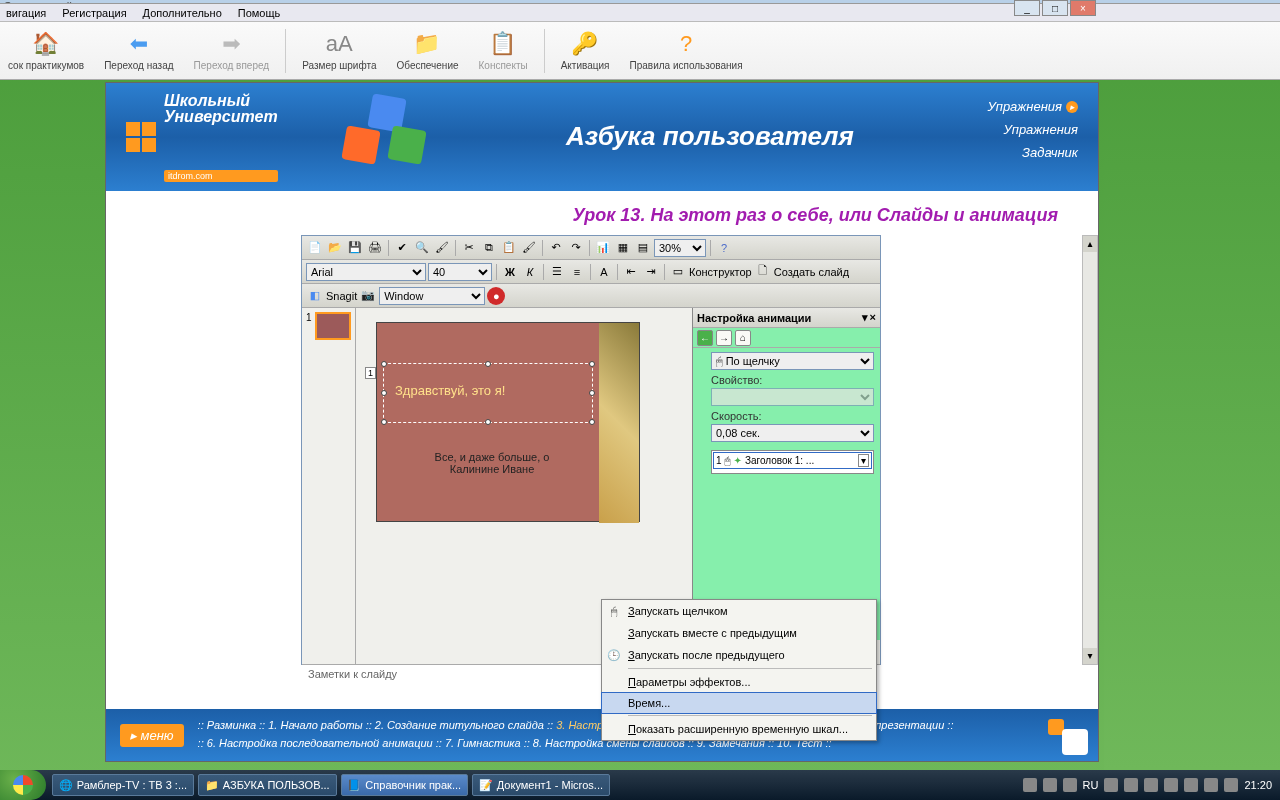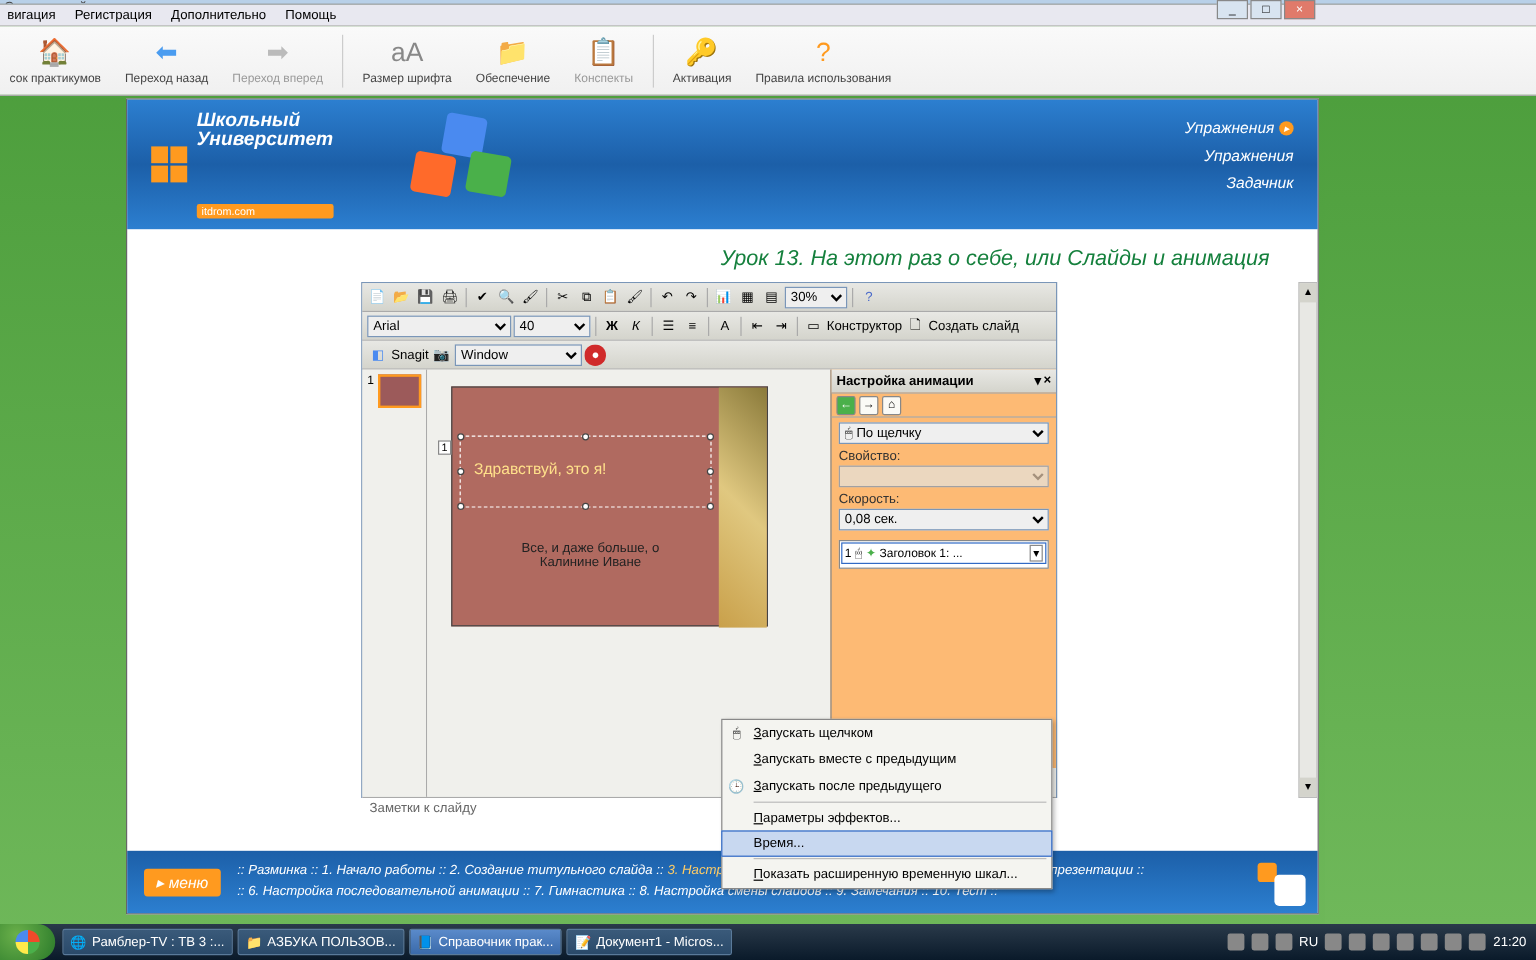--- a/index.html
+++ b/index.html
@@ -16,46 +16,46 @@
 .banner-logo { display: flex; align-items: center; gap: 8px; }
 .banner-logo .sq { display: grid; grid-template: repeat(2,14px)/repeat(2,14px); gap: 2px; }
 .banner-logo .sq div { background: #ff9a1f; }
 .banner-logo .txt { font-size: 16px; font-style: italic; font-weight: bold; line-height: 1; }
 .banner-logo .sub { font-size: 9px; background: #ff9a1f; padding: 1px 4px; border-radius: 2px; margin-top: 45px; }
 .banner-cubes { margin-left: 60px; width: 100px; height: 90px; position: relative; }
 .cube { position: absolute; width: 34px; height: 34px; border-radius: 4px; transform: rotate(10deg); }
 .banner-title { position: absolute; left: 460px; top: 38px; font-size: 26px; font-style: italic; font-weight: bold; color: #fff; }
 .banner-links { position: absolute; right: 20px; top: 16px; display: flex; flex-direction: column; gap: 8px; font-size: 13px; font-style: italic; color: #fff; align-items: flex-end; }
 .banner-links div { display: flex; align-items: center; gap: 4px; }
-.lesson-title { color: #15803d; font-size: 18px; font-style: italic; font-weight: normal; padding: 14px 0 8px 0; text-align: right; padding-right: 40px; }
+.lesson-title { color: #a21caf; font-size: 18px; font-style: italic; font-weight: bold; padding: 14px 0 8px 0; text-align: right; padding-right: 40px; }
 .ppt { position: absolute; left: 195px; top: 152px; width: 580px; height: 430px; border: 1px solid #7a96b8; background: #f0f0ec; }
 .ppt-tb { height: 24px; background: linear-gradient(#e8e8e4,#d4d4cc); border-bottom: 1px solid #aaa; display: flex; align-items: center; padding: 0 4px; gap: 2px; font-size: 11px; }
 .ppt-tb .ti { width: 18px; height: 18px; border: 1px solid transparent; display: flex; align-items: center; justify-content: center; font-size: 11px; cursor: pointer; }
 .ppt-tb .sep { width: 1px; height: 16px; background: #aaa; margin: 0 2px; }
 .ppt-tb select, .ppt-tb input { font-size: 11px; height: 18px; border: 1px solid #7a96b8; }
 .ppt-body { display: flex; height: calc(100% - 72px); }
 .ppt-thumbs { width: 54px; border-right: 1px solid #aaa; padding: 4px; background: #f0f0ec; }
 .ppt-thumbs .th { display: flex; gap: 3px; align-items: flex-start; }
 .ppt-thumbs .th-n { font-size: 10px; }
 .ppt-thumbs .th-s { width: 36px; height: 28px; background: #9c5a5a; border: 2px solid #ff9a1f; }
 .ppt-slide-area { flex: 1; background: #f0f0ec; padding: 14px 20px; position: relative; }
 .ppt-slide { width: 264px; height: 200px; background: #b06a60; border: 1px solid #444; position: relative; }
 .ppt-slide .side-img { position: absolute; right: 0; top: 0; width: 40px; height: 200px; background: linear-gradient(45deg,#c9a04a,#e0c880,#8a7a3a); }
 .ppt-slide .sel { position: absolute; left: 6px; top: 40px; width: 210px; height: 60px; border: 1px dashed #fff; }
 .ppt-slide .sel .h { position: absolute; width: 6px; height: 6px; background: #fff; border: 1px solid #444; border-radius: 50%; }
 .ppt-slide .tnum { position: absolute; left: -12px; top: 44px; background: #fff; border: 1px solid #888; font-size: 9px; padding: 0 2px; }
 .ppt-slide .txt1 { position: absolute; left: 18px; top: 60px; color: #ffe08a; font-size: 13px; }
 .ppt-slide .txt2 { position: absolute; left: 40px; top: 128px; color: #222; font-size: 11px; text-align: center; width: 150px; }
 .ppt-notes { height: 24px; border-top: 1px solid #aaa; padding: 3px 6px; font-size: 11px; color: #666; background: #fff; }
-.task-pane { position: absolute; right: 0; top: 72px; width: 188px; bottom: 24px; background: #fdba74; border-left: 1px solid #888; }
+.task-pane { position: absolute; right: 0; top: 72px; width: 188px; bottom: 24px; background: #86efac; border-left: 1px solid #888; }
 .tp-head { height: 20px; background: linear-gradient(#e8e8e4,#d4d4cc); border-bottom: 1px solid #aaa; display: flex; align-items: center; padding: 0 4px; font-size: 11px; font-weight: bold; }
 .tp-head .cls { margin-left: auto; display: flex; gap: 2px; }
 .tp-nav { height: 20px; border-bottom: 1px solid #aaa; display: flex; align-items: center; padding: 0 4px; gap: 3px; }
 .tp-nav .nb { width: 16px; height: 16px; border: 1px solid #888; background: #fafaf6; border-radius: 2px; display: flex; align-items: center; justify-content: center; font-size: 10px; }
-.tp-body { padding: 4px 6px; font-size: 11px; }
+.tp-body { padding: 4px 6px; font-size: 11px; margin-left: 12px; }
 .tp-body label { display: block; margin: 4px 0 2px; color: #333; }
 .tp-body select, .tp-body input { width: 100%; font-size: 11px; height: 18px; border: 1px solid #7a96b8; }
 .tp-list { margin-top: 8px; border: 1px solid #888; background: #fff; height: 24px; padding: 1px; }
 .tp-list-row { display: flex; align-items: center; gap: 3px; font-size: 10px; border: 1px solid #316ac5; background: #fff; padding: 1px 2px; }
 .context-menu { position: absolute; left: 495px; top: 516px; width: 276px; background: #f4f4f0; border: 1px solid #888; box-shadow: 2px 2px 4px rgba(0,0,0,.3); z-index: 10; }
 .context-menu .cm-row { display: flex; align-items: center; height: 22px; padding: 0 6px 0 26px; font-size: 11px; position: relative; cursor: default; }
 .context-menu .cm-row .cmi { position: absolute; left: 4px; width: 16px; height: 16px; display: flex; align-items: center; justify-content: center; font-size: 11px; }
 .context-menu .cm-row.hl { background: #c8d8f0; border: 1px solid #316ac5; margin: -1px; }
 .context-menu .cm-sep { height: 1px; background: #bbb; margin: 2px 4px 2px 26px; }
 .bottom-bar { position: absolute; left: 0; right: 0; bottom: 0; height: 52px; background: linear-gradient(to bottom, #1c5fa8, #2c7fd0); color: #fff; display: flex; align-items: center; padding: 0 14px; }
@@ -150,20 +150,21 @@
       <div>
         <div class="txt"><span>Школьный</span><br><span>Университет</span></div>
         <div class="sub">itdrom.com</div>
       </div>
     </div>
     <div class="banner-cubes">
       <div class="cube" style="left:32px;top:4px;background:#4a8af0"></div>
       <div class="cube" style="left:6px;top:36px;background:#ff6a2a"></div>
       <div class="cube" style="left:52px;top:36px;background:#4ab04a"></div>
     </div>
+    <div class="banner-title">Азбука пользователя</div>
     <div class="banner-links" id="banner-links">
         <div>Упражнения <span style="background:#ff9a1f;border-radius:50%;width:12px;height:12px;display:inline-flex;align-items:center;justify-content:center;font-size:9px">▸</span></div>
         <div>Упражнения</div>
         <div>Задачник</div>
       </div>
   </div>
 
   <div class="lesson-title">Урок 13. На этот раз о себе, или Слайды и анимация</div>
 
   <div class="ppt">

